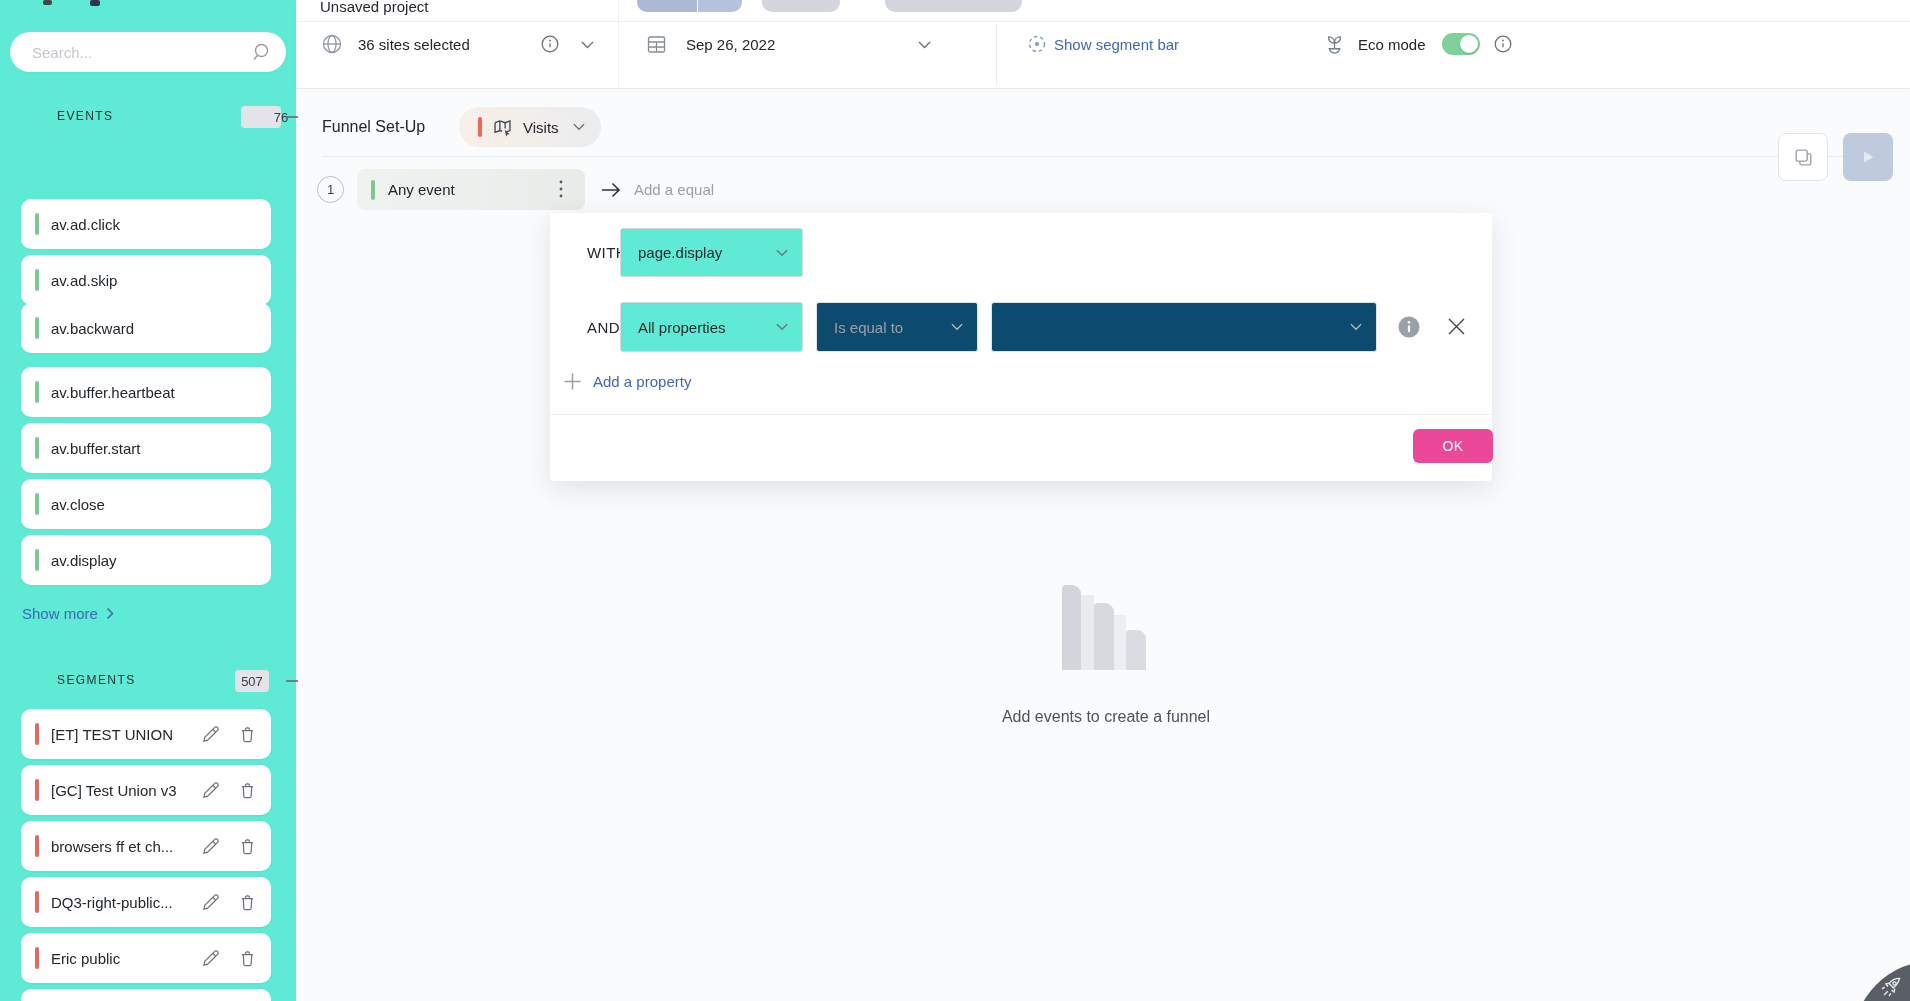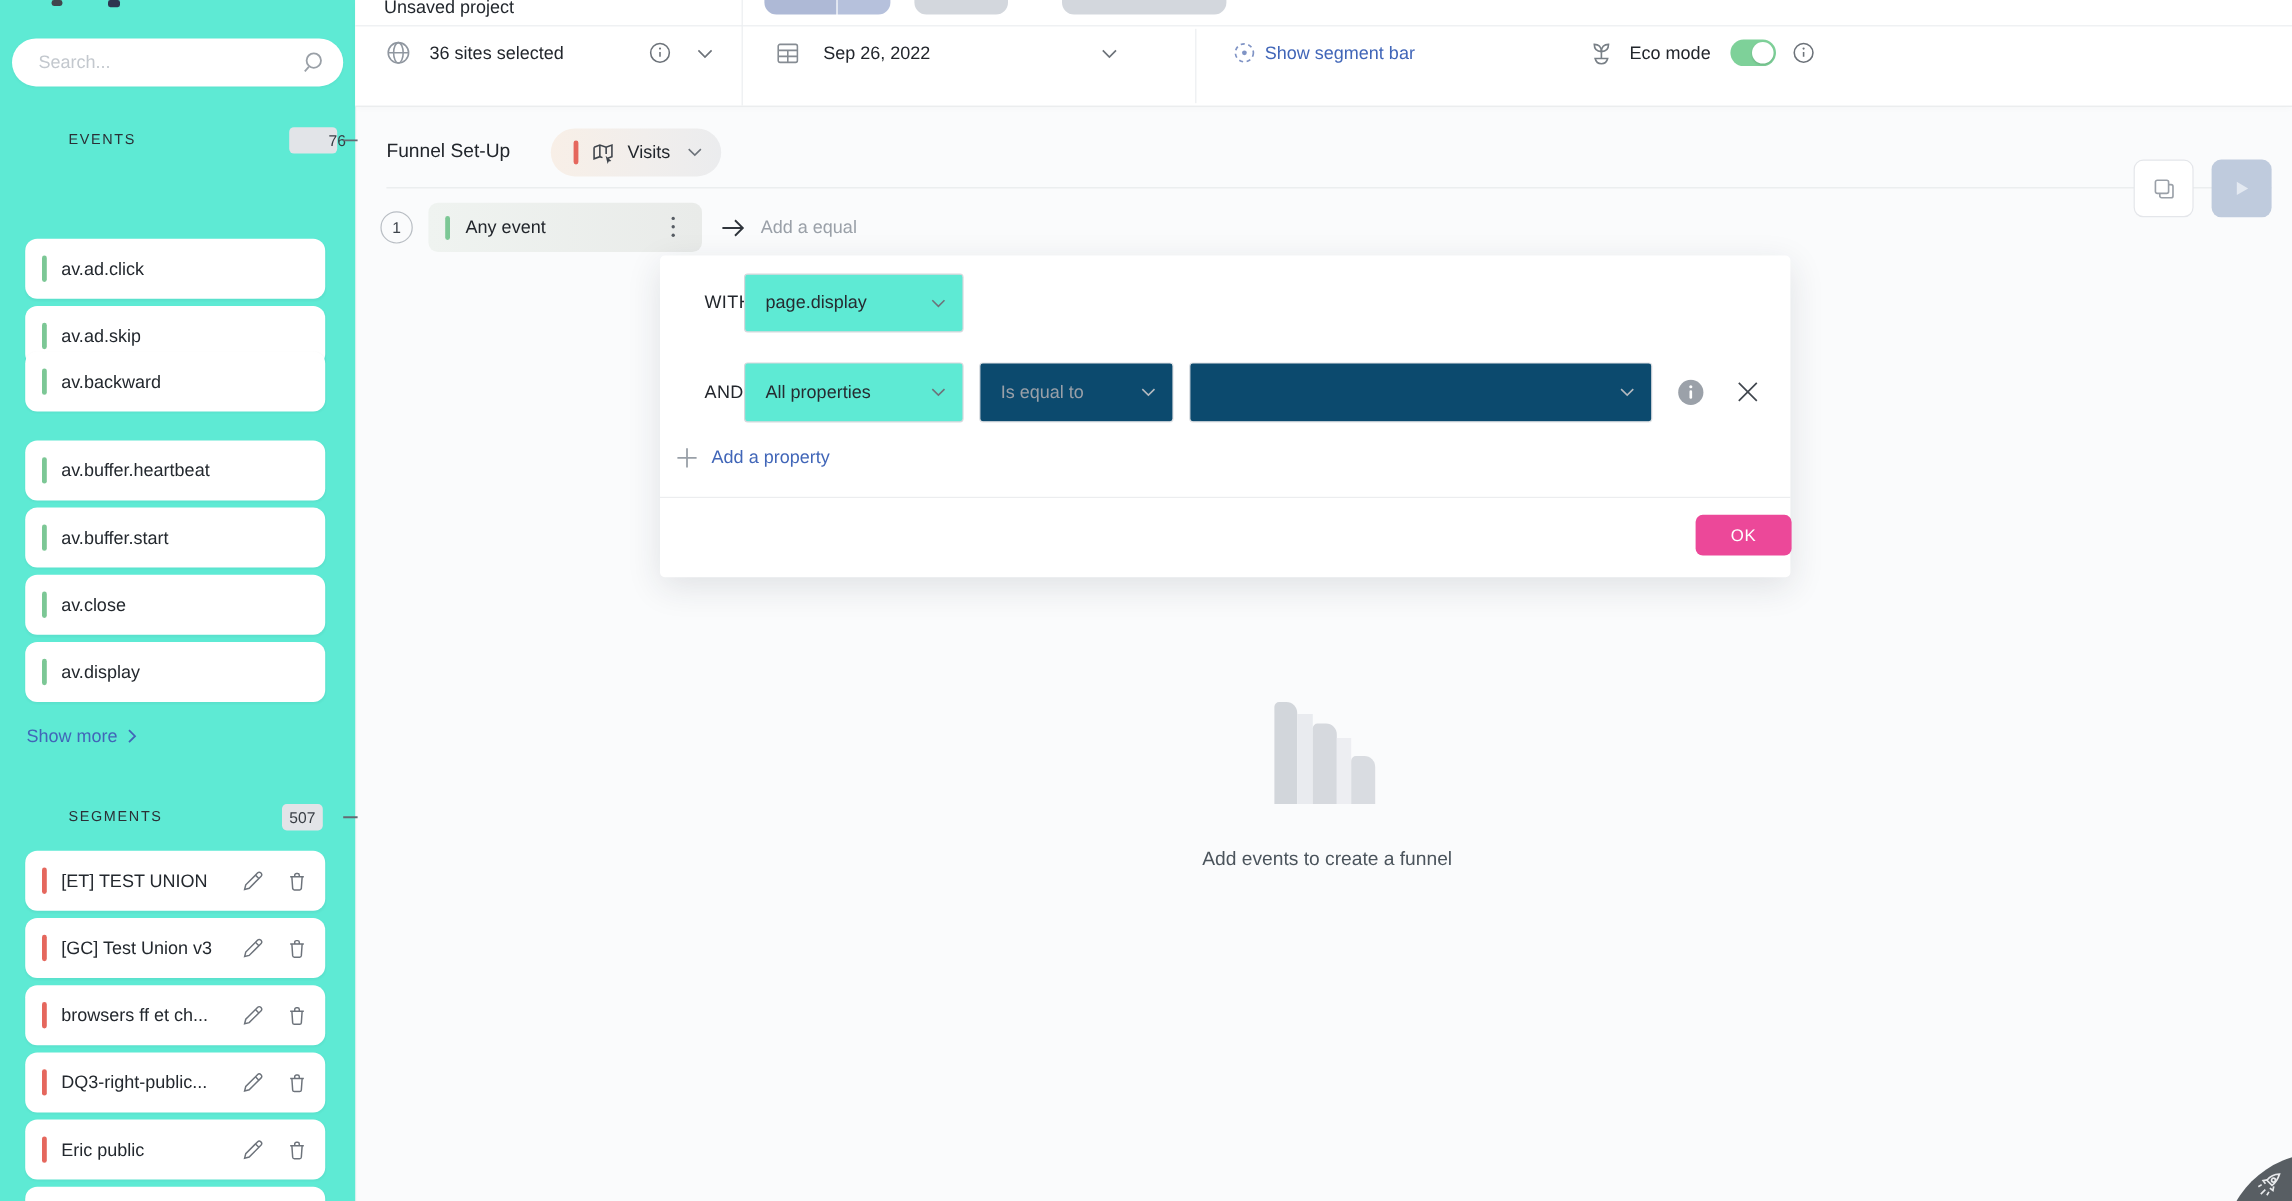--- a/index.html
+++ b/index.html
@@ -114,21 +114,21 @@
   </div>
 
   <div class="card" style="top:199px">
       <span class="cbar green"></span>
       <span class="card-label" style="max-width:210px">av.ad.click</span>
     </div>
   <div class="card" style="top:255px">
       <span class="cbar green"></span>
       <span class="card-label" style="max-width:210px">av.ad.skip</span>
     </div>
-  <div class="card" style="top:293px">
+  <div class="card" style="top:303px">
       <span class="cbar green"></span>
       <span class="card-label" style="max-width:210px">av.backward</span>
     </div>
   <div class="card" style="top:367px">
       <span class="cbar green"></span>
       <span class="card-label" style="max-width:210px">av.buffer.heartbeat</span>
     </div>
   <div class="card" style="top:423px">
       <span class="cbar green"></span>
       <span class="card-label" style="max-width:210px">av.buffer.start</span>

